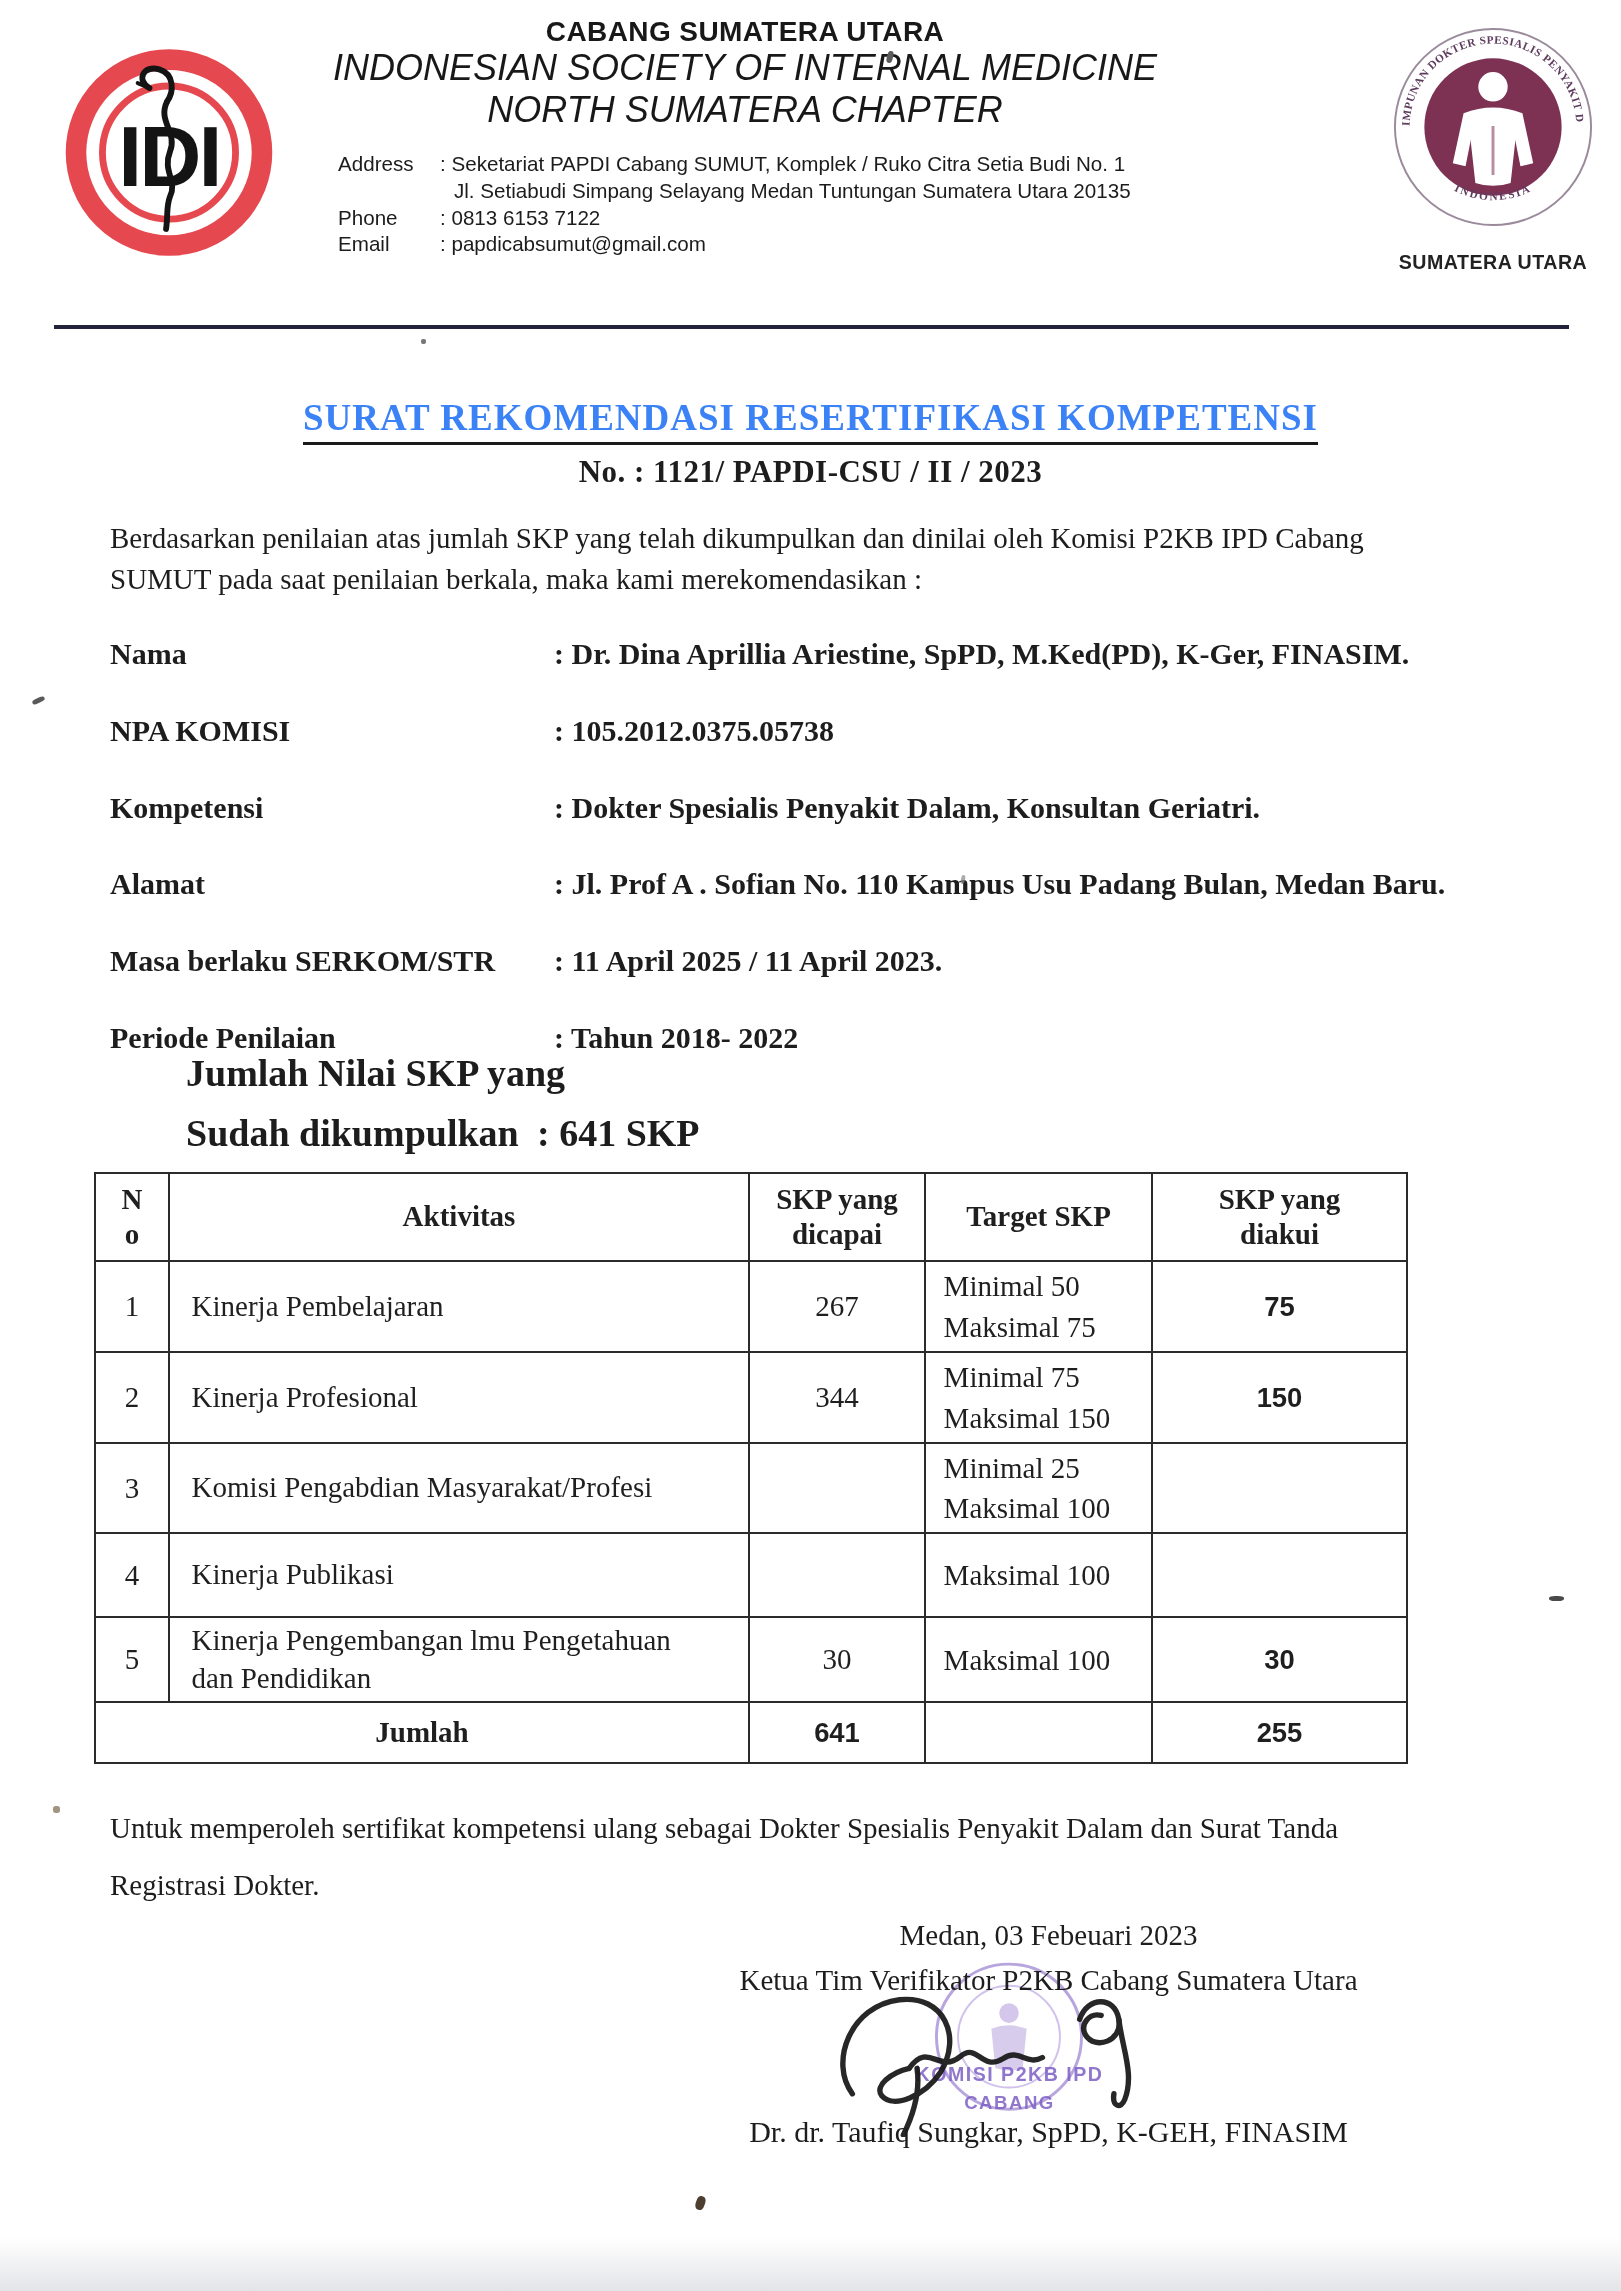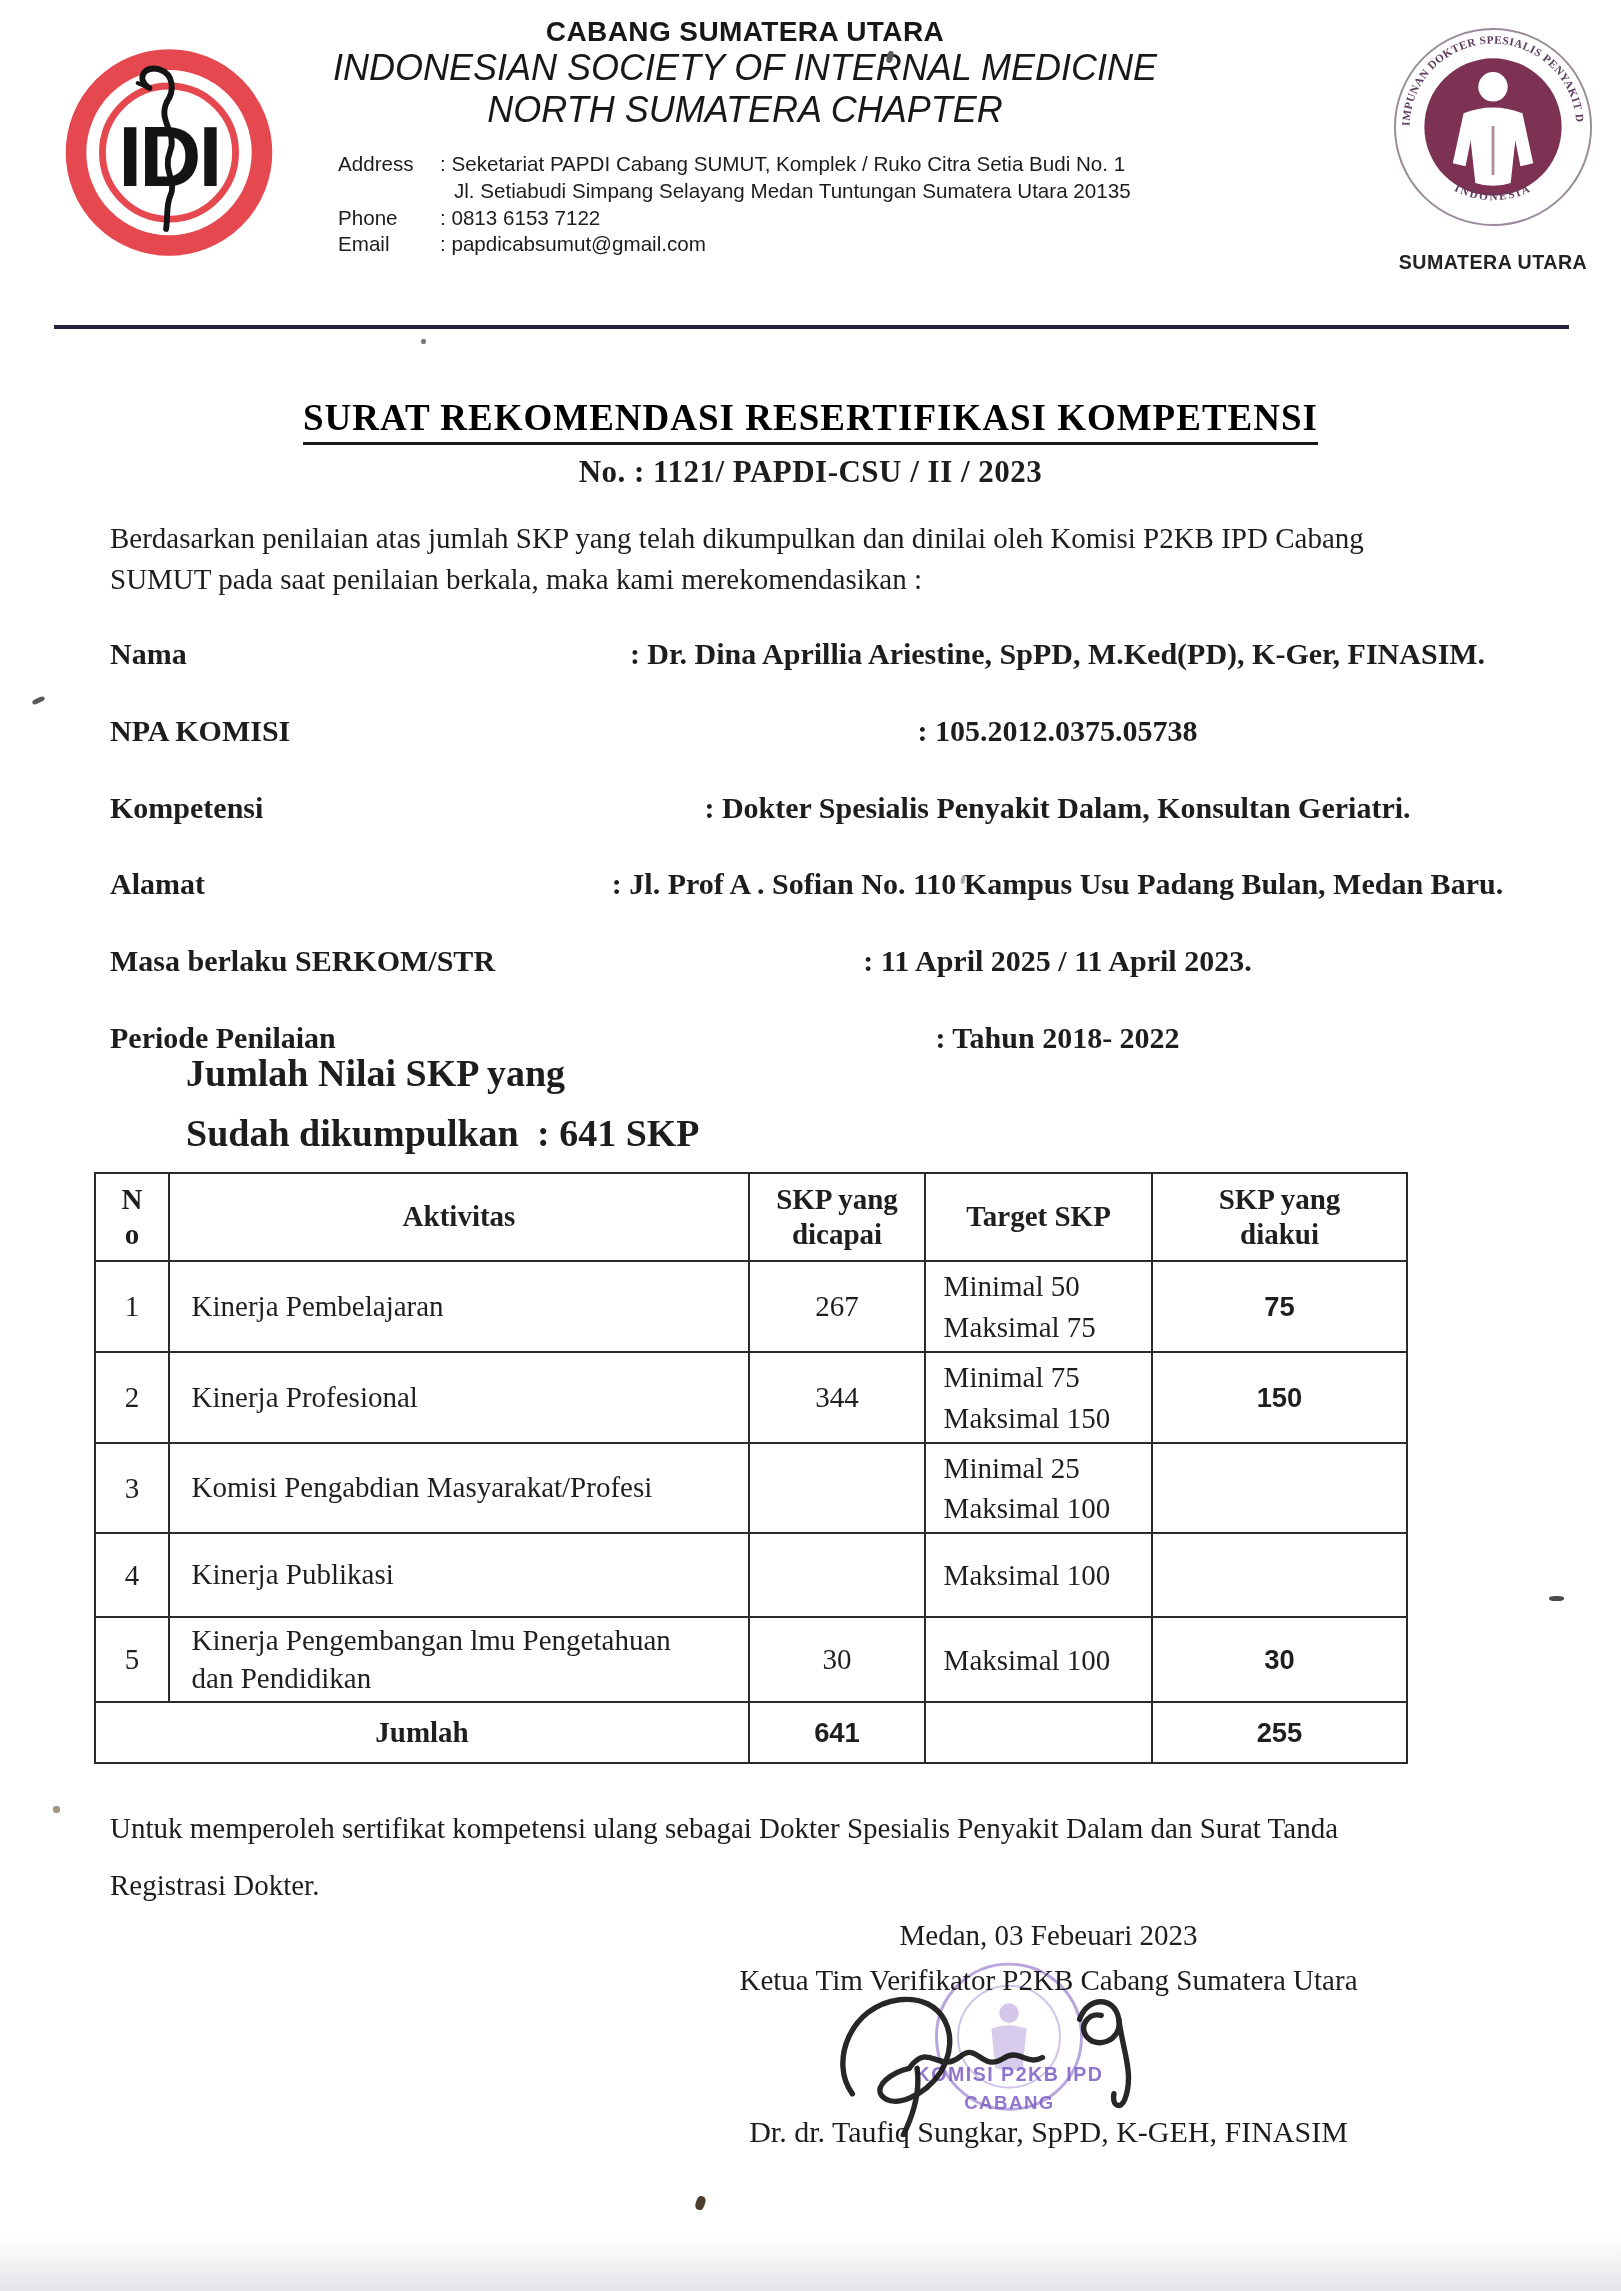--- a/index.html
+++ b/index.html
@@ -21,32 +21,32 @@
   .addr-label{width:102px; flex:0 0 102px;}
   .addr-cont{padding-left:116px;}
   .papdi-logo{position:absolute; left:1392px; top:25.5px; width:202px; text-align:center;}
   .papdi-caption{display:block; margin-top:19px; font-family:"Liberation Sans","DejaVu Sans",sans-serif;
     font-size:19.6px; font-weight:bold; letter-spacing:0.5px; color:#222;}
   .rule{position:absolute; left:54px; top:325px; width:1515px; height:3.9px; background:#23233b;}
 
   
   .title-wrap{position:absolute; left:0; top:396px; width:100%; text-align:center;}
   .title-text{display:inline-block; font-size:37px; font-weight:bold; letter-spacing:1px;
-    border-bottom:3.9px solid #1a1a1a; padding-bottom:2.9px; color:#000000;}
+    border-bottom:3.9px solid #1a1a1a; padding-bottom:2.9px; color:#3b82f6;}
   .doc-number{margin-top:8.8px; font-size:31px; font-weight:bold; letter-spacing:0.5px;}
 
   
   .intro{position:absolute; left:110px; top:518px; width:1451px; font-size:29px; line-height:1.42;}
   .intro span{display:block; white-space:nowrap;}
 
   
   .fields{position:absolute; left:110px; top:635px; width:1451px; font-size:30px; font-weight:bold;}
   .field-row{display:grid; grid-template-columns:444px 1fr; line-height:1.26; margin-bottom:39px;}
   .field-row:last-child{margin-bottom:0;margin-top:12px;}
-  .field-value{white-space:nowrap;text-align:center;}
+  .field-value{white-space:nowrap;}
 
   
   .skp-summary{position:absolute; left:186px; top:1051px; font-size:38px; font-weight:bold;}
   .skp-line2{display:flex; margin-top:15.7px;}
   .skp-line2-label{width:351px; flex:0 0 351px;}
 
   
   .skp-table{position:absolute; left:94px; top:1172px; width:1313px;
     border-collapse:collapse; table-layout:fixed; font-size:29px; color:#1f1f1f;}
   .skp-table th,.skp-table td{border:2.9px solid #2b2b2b; vertical-align:middle; padding:3.9px 7.8px;}

